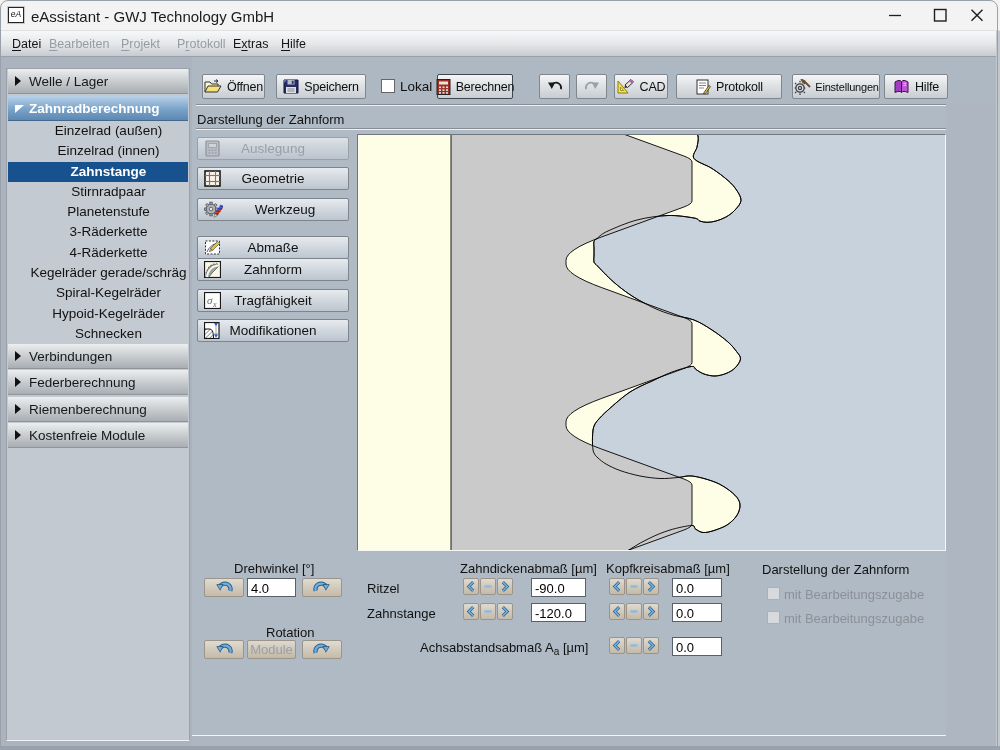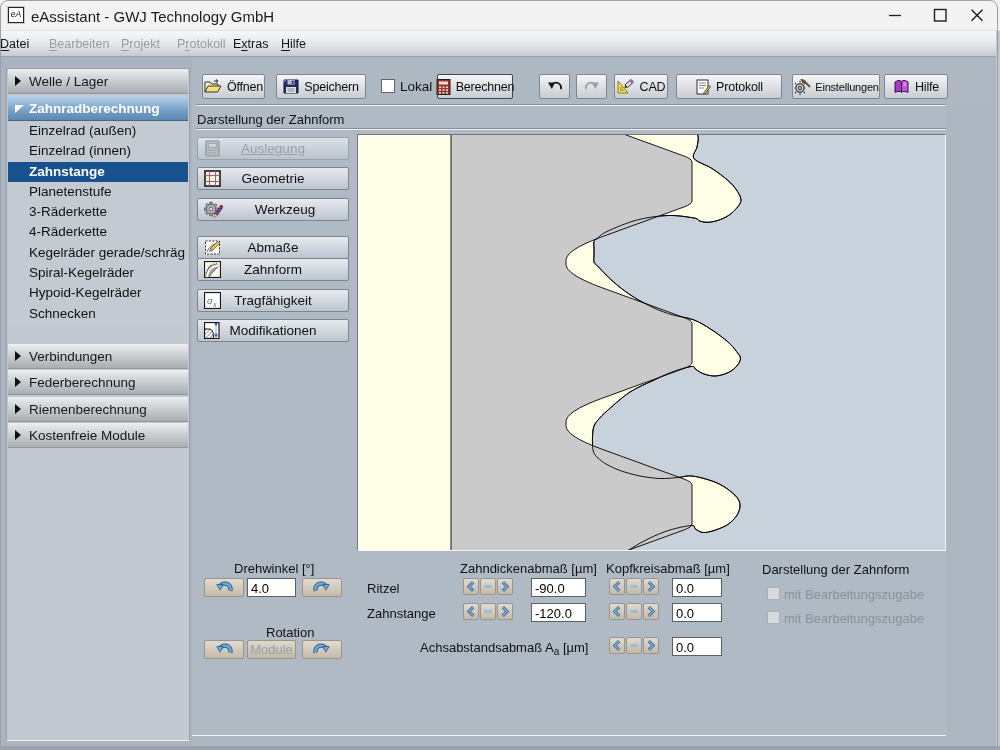--- a/index.html
+++ b/index.html
@@ -20,21 +20,21 @@
   #leftzone { left:0px; top:57px; width:192px; height:693px; background:#abb4be; }
   .etch { height:2px; border-top:1px solid #878d93; border-bottom:1px solid #eef0f2; }
   .tbtn { position:absolute; top:74px; height:25px; background:linear-gradient(#f4f5f6,#dfe2e5 45%,#c9cdd2); border:1px solid #80868d; border-radius:2px; font-size:12.5px; letter-spacing:-0.2px; white-space:nowrap; color:#0f0f0f; display:flex; align-items:center; justify-content:center; gap:5px; }
   
   #content { left:192px; top:104px; width:754px; height:632px; background:#b0bac5; border-bottom:1px solid #f2f4f6;}
   #canvas { left:165px; top:30px; width:589px; height:417px; background:#fefde6; border-top:1px solid #6f767d; border-left:1px solid #6f767d; border-right:1px solid #f6f7f2; border-bottom:1px solid #f6f7f2; }
   .mbtn { position:absolute; left:5px; width:152px; height:23px; background:linear-gradient(#e7ebef,#d3d9e0 45%,#bcc5cf); border:1px solid #7d848c; border-radius:2px; font-size:13.5px; color:#111; text-align:center; line-height:21px; }
   .mbtn .bicon { position:absolute; left:6px; top:2px; width:17px; height:17px; }
   .mbtn.dis { color:#99a0a8; border-color:#98a0a8; background:linear-gradient(#dde2e7,#ccd3da 45%,#bbc4ce); }
   
-  #sidebar { left:6px; top:68px; width:184px; height:673px; background:#c2c9d0; border:1px solid #9ba1a8; border-bottom:1px solid #f0f2f4;}
+  #sidebar { left:6px; top:68px; width:184px; height:673px; background:#c2c9d0; border:1px solid #9ba1a8; border-bottom:1px solid #f0f2f4;text-align:center;}
   .shead { position:absolute; left:1px; width:180px; height:25px; background:linear-gradient(#eceeef,#c6cacd 55%,#a9aeb4); border-bottom:1px solid #8f959b; font-size:13.5px; color:#16191c; line-height:25px; }
   .shead .arr { position:absolute; left:7px; top:7px; width:0; height:0; border-left:6px solid #111; border-top:5px solid transparent; border-bottom:5px solid transparent; }
   .shead .lab { position:absolute; left:21px; }
   #zhead { position:absolute; left:1px; width:180px; height:25px; background:linear-gradient(#b8d1e8,#7aa3c9 55%,#5c88b2); border-bottom:1px solid #44688c; font-size:13.5px; font-weight:bold; color:#fff; line-height:25px; }
   #zitems { position:absolute; left:1px; width:180px; background:#c3cad1; }
   .sitem { height:20.3px; font-size:13.5px; color:#111; line-height:20.3px; padding-left:21px; }
   .sitem.sel { background:#17528f; color:#fff; font-weight:bold; }
   
   .lab13 { position:absolute; font-size:13px; color:#111; }
   .lab13.dim { color:#8b9198; }
@@ -53,21 +53,21 @@
   <div class="ttext abs">eAssistant - GWJ Technology GmbH</div>
 </div>
 <svg class="abs" style="left:850px; top:0;" width="150" height="31" viewBox="0 0 150 31">
 <line x1="39" y1="15.5" x2="51" y2="15.5" stroke="#1f1f1f" stroke-width="1.3"></line>
 <rect x="84.5" y="9.5" width="11.5" height="11.5" fill="none" stroke="#1f1f1f" stroke-width="1.4"></rect>
 <line x1="121.5" y1="9.8" x2="132.5" y2="20.8" stroke="#1f1f1f" stroke-width="1.4"></line>
 <line x1="121.5" y1="20.8" x2="132.5" y2="9.8" stroke="#1f1f1f" stroke-width="1.4"></line>
 </svg>
 
 <div id="menubar" class="abs">
-  <div class="mitem" style="left:0;"><u>D</u>atei</div>
+  <div class="mitem" style="left:12px;"><u>D</u>atei</div>
   <div class="mitem dis" style="left:49px;"><u>B</u>earbeiten</div>
   <div class="mitem dis" style="left:121px;"><u>P</u>rojekt</div>
   <div class="mitem dis" style="left:177px;">P<u>r</u>otokoll</div>
   <div class="mitem" style="left:233px;">E<u>x</u>tras</div>
   <div class="mitem" style="left:281px;"><u>H</u>ilfe</div>
 </div>
 
 <div id="leftzone" class="abs"></div>
 <div id="toolzone" class="abs"></div>
 
@@ -140,21 +140,21 @@
       <path d="M2,3 C5,1 7.5,1 8.5,2.5 L8.5,13.5 C7.5,12 5,12 2,13.5 Z" fill="#a33cc0" stroke="#40104d" stroke-width="1"></path>
       <path d="M15,3 C12,1 9.5,1 8.5,2.5 L8.5,13.5 C9.5,12 12,12 15,13.5 Z" fill="#c155d8" stroke="#40104d" stroke-width="1"></path>
       <path d="M10.5,4.5 C11.5,4 12.5,4 13.2,4.3 M10.5,6.5 C11.5,6 12.5,6 13.2,6.3" stroke="#f0d0f8" stroke-width="0.9" fill="none"></path>
     </svg> Hilfe</div>
 
 <div id="content" class="abs">
   <div class="etch abs" style="left:4px; top:0px; width:750px;"></div>
   <div class="lab13" style="left:5px; top:8px;">Darstellung der Zahnform</div>
   <div class="etch abs" style="left:4px; top:23.5px; width:750px;"></div>
 
-  <div class="mbtn dis" style="top:33px;text-decoration:underline;"><span class="bicon"><svg width="17" height="17" viewBox="0 0 17 17">
+  <div class="mbtn dis" style="top:33px;"><span class="bicon"><svg width="17" height="17" viewBox="0 0 17 17">
           <rect x="2" y="1" width="13" height="15" rx="1" fill="#b9bec5" stroke="#8d939a" stroke-width="1.2"></rect>
           <rect x="4.5" y="3.5" width="8" height="4" fill="#ced3d8" stroke="#9aa0a6" stroke-width="0.8"></rect>
           <g fill="#9aa0a6">
             <rect x="4.5" y="9.5" width="1.8" height="1.4"></rect>
             <rect x="7.6" y="9.5" width="1.8" height="1.4"></rect>
             <rect x="10.7" y="9.5" width="1.8" height="1.4"></rect>
             <rect x="4.5" y="12.3" width="1.8" height="1.4"></rect>
             <rect x="7.6" y="12.3" width="1.8" height="1.4"></rect>
             <rect x="10.7" y="12.3" width="1.8" height="1.4"></rect>
           </g>
@@ -353,20 +353,21 @@
   <div id="zhead" style="top:26.5px;">
       <svg style="position:absolute;left:7px;top:9px;" width="9" height="8">
         <path d="M0,0 L9,0 L0,8 Z" fill="#fff"></path>
       </svg>
       <span class="lab" style="position:absolute; left:21px;">Zahnradberechnung</span>
     </div>
   <div id="zitems" style="top:52px;">
     <div class="sitem">Einzelrad (außen)</div>
     <div class="sitem">Einzelrad (innen)</div>
     <div class="sitem sel">Zahnstange</div>
+    <div class="sitem">Stirnradpaar</div>
     <div class="sitem">Planetenstufe</div>
     <div class="sitem">3-Räderkette</div>
     <div class="sitem">4-Räderkette</div>
     <div class="sitem">Kegelräder gerade/schräg</div>
     <div class="sitem">Spiral-Kegelräder</div>
     <div class="sitem">Hypoid-Kegelräder</div>
     <div class="sitem">Schnecken</div>
   </div>
   <div class="shead" style="top:275px;">
       <span class="arr"></span>

